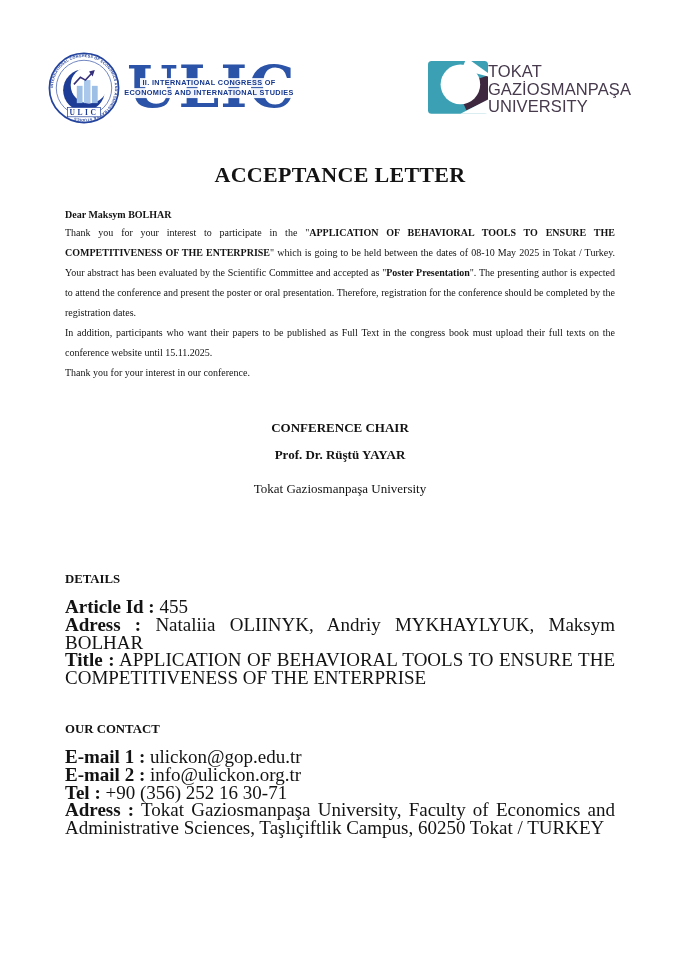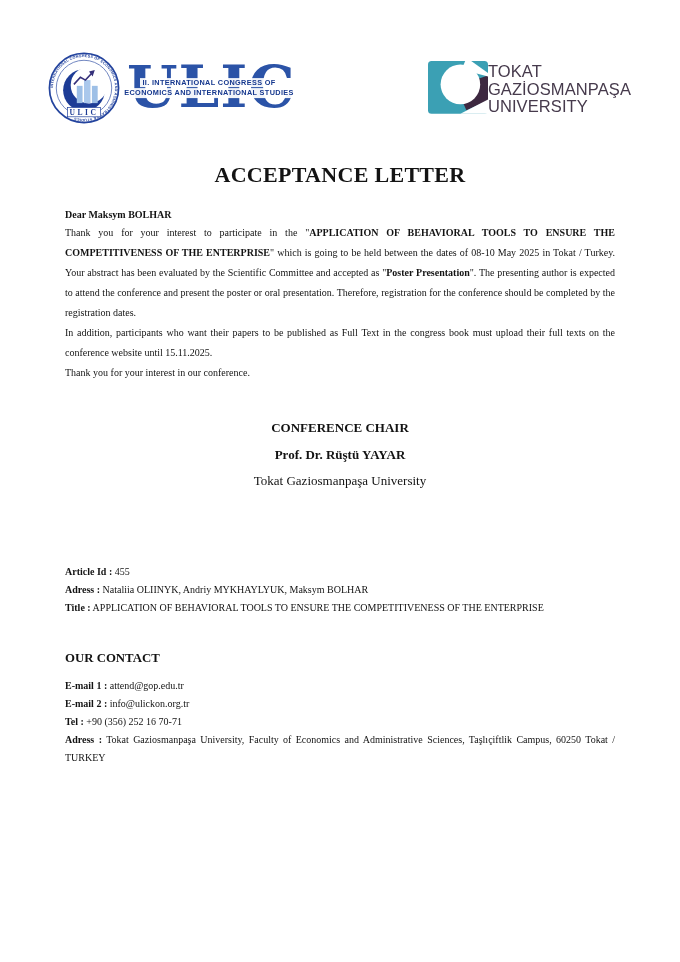--- a/index.html
+++ b/index.html
@@ -23,26 +23,26 @@
   .doc-title{margin-top:36px;text-align:center;font-size:22px;font-weight:bold;letter-spacing:0.3px;}
   .salutation{margin-top:19px;font-weight:bold;font-size:10px;line-height:16px;}
   p.body{font-size:10px;line-height:20px;text-align:justify;margin:0;}
   .p1{margin-top:18px;}
   .p2{margin-top:26px;}
   .p3{margin-top:22px;text-align:left;}
 
   .chair{margin-top:37px;text-align:center;font-size:13px;line-height:16px;}
   .chair-h{font-weight:bold;}
   .chair-name{margin-top:11px;font-weight:bold;}
-  .chair-aff{margin-top:10px;}
+  .chair-aff{margin-top:18px;}
 
   .section-h{font-weight:bold;font-size:12.8px;line-height:16px;}
   .details{margin-top:74px;}
   .contact{margin-top:34px;}
-  .rows{margin-top:11px;font-size:10px;line-height:17.8px;}
+  .rows{margin-top:11px;font-size:19px;line-height:17.8px;}
   .row{text-align:justify;}
   .row strong{font-weight:bold;}
 </style>
 </head>
 <body>
 
 <div class="page">
 
   <div class="logos">
 
@@ -106,30 +106,31 @@
 
   <p class="body p3">Thank you for your interest in our conference.</p>
 
   <div class="chair">
     <div class="chair-h">CONFERENCE CHAIR</div>
     <div class="chair-name">Prof. Dr. Rüştü YAYAR</div>
     <div class="chair-aff">Tokat Gaziosmanpaşa University</div>
   </div>
 
   <div class="details">
+    <div class="section-h">DETAILS</div>
     <div class="rows">
       <div class="row"><strong>Article Id :</strong> <span>455</span></div>
       <div class="row"><strong>Adress :</strong> <span>Nataliia OLIINYK, Andriy MYKHAYLYUK, Maksym BOLHAR</span></div>
       <div class="row"><strong>Title :</strong> <span>APPLICATION OF BEHAVIORAL TOOLS TO ENSURE THE COMPETITIVENESS OF THE ENTERPRISE</span></div>
     </div>
   </div>
 
   <div class="contact">
     <div class="section-h">OUR CONTACT</div>
     <div class="rows">
-      <div class="row"><strong>E-mail 1 :</strong> <span>attend@gop.edu.tr</span></div>
+      <div class="row"><strong>E-mail 1 :</strong> <span>ulickon@gop.edu.tr</span></div>
       <div class="row"><strong>E-mail 2 :</strong> <span>info@ulickon.org.tr</span></div>
-      <div class="row"><strong>Tel :</strong> <span>+90 (356) 252 16 70-71</span></div>
+      <div class="row"><strong>Tel :</strong> <span>+90 (356) 252 16 30-71</span></div>
       <div class="row"><strong>Adress :</strong> <span>Tokat Gaziosmanpaşa University, Faculty of Economics and Administrative Sciences, Taşlıçiftlik Campus, 60250 Tokat / TURKEY</span></div>
     </div>
   </div>
 
 </div>
 
 </body></html>

